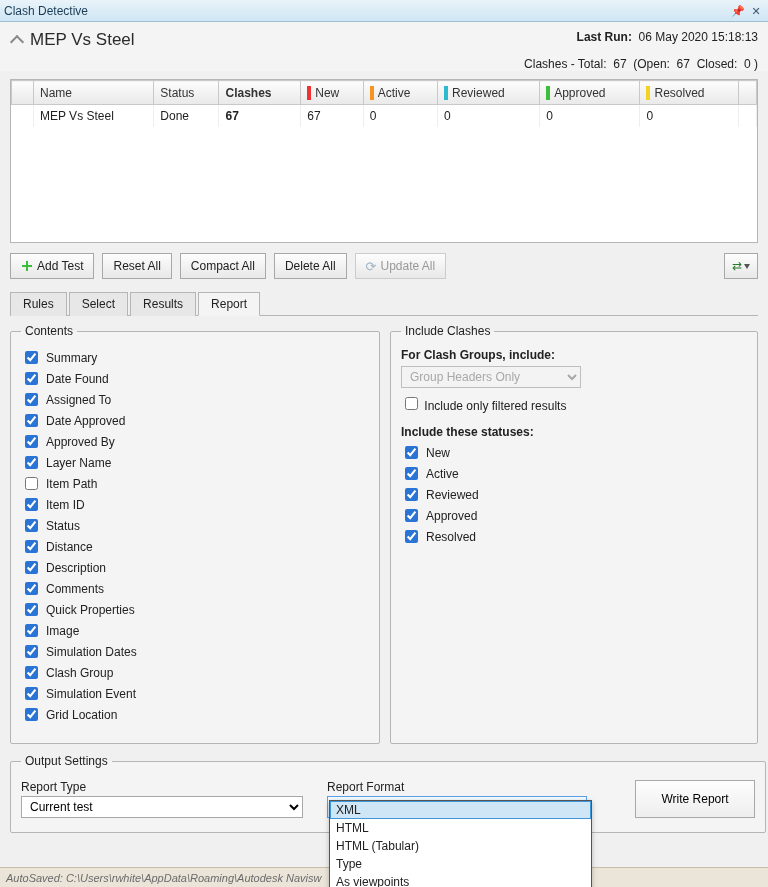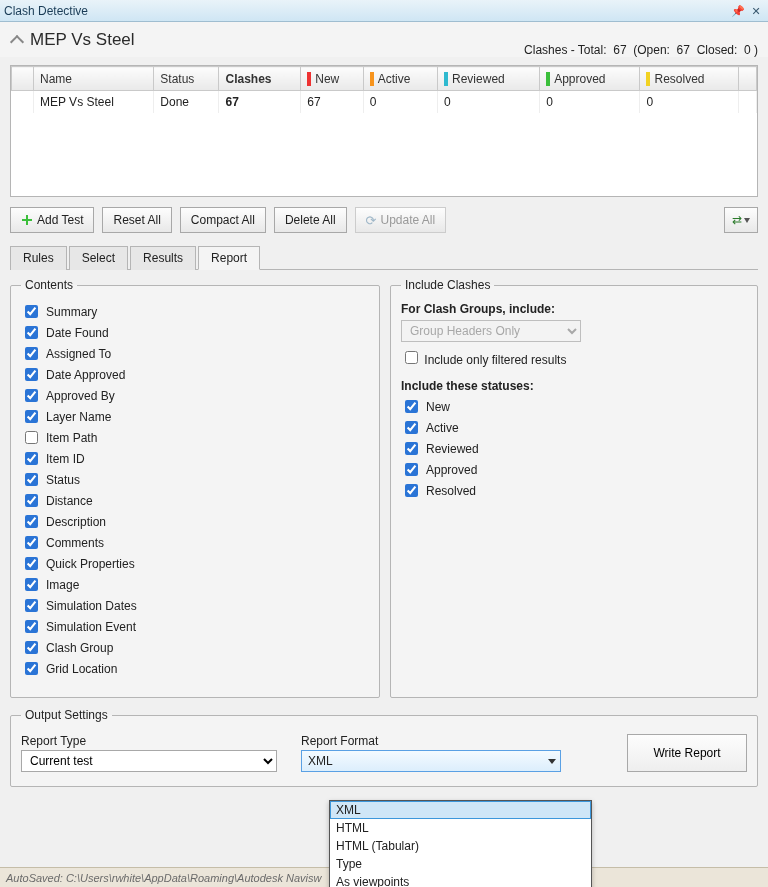--- a/index.html
+++ b/index.html
@@ -49,21 +49,21 @@
   .meta-right { text-align: right; font-size: 12px; color: #222; }
   .meta-right .clash-summary { margin-top: 13px; font-size: 12px; }
 
   .inner {
     padding: 8px 10px 0 10px;
   }
 
   .grid-wrap {
     border: 1px solid #b5b5b5;
     background: #fff;
-    height: 132px;
+    height: 164px;
     overflow: hidden;
   }
   table.tests {
     width: 100%;
     border-collapse: collapse;
     font-size: 12px;
   }
   table.tests th {
     background: linear-gradient(#fcfcfc, #e9e9e9);
     border: 1px solid #c9c9c9;
@@ -168,21 +168,21 @@
     font-size: 12px; padding: 1px 4px;
   }
   .combo.disabled { color:#888; background:#f3f3f3; }
 
   .output-row {
     display: flex; gap: 24px; align-items: flex-start;
     padding-top: 4px;
   }
   .output-col { display:flex; flex-direction: column; gap:2px; }
   .output-col label.lbl { font-size: 12px; }
-  .wide { width: 256px; }
+  .wide { width: 282px; }
   .write-btn {
     border: 1px solid #a8a8a8;
     background: linear-gradient(#fdfdfd, #eee);
     height: 38px; width: 120px;
     font-size: 12px;
     cursor: pointer;
   }
 
   
   .open-dd {
@@ -236,20 +236,24 @@
     <span class="win-btn">✕</span>
   </div>
 </div>
 
 <div class="header-row">
   <div class="test-title-row">
     <div class="caret-up"></div>
     <div class="test-title">MEP Vs Steel</div>
   </div>
   <div class="meta-right">
+    <div>
+      <b>Last Run:</b>
+      &nbsp;<span>06 May 2020 15:18:13</span>
+    </div>
     <div class="clash-summary">
       <span>Clashes - Total:</span>
       &nbsp;<span>67</span>
       &nbsp;<span>(Open:</span>
       &nbsp;<span>67</span>
       &nbsp;<span>Closed:</span>
       &nbsp;<span>0 )</span>
     </div>
   </div>
 </div>
@@ -374,25 +378,25 @@
           <label>
             <input type="checkbox" checked="" style="">
             <span>Image</span>
           </label>
           <label>
             <input type="checkbox" checked="" style="">
             <span>Simulation Dates</span>
           </label>
           <label>
             <input type="checkbox" checked="" style="">
+            <span>Clash Group</span>
+          </label>
+          <label>
+            <input type="checkbox" checked="" style="">
             <span>Simulation Event</span>
-          </label>
-          <label>
-            <input type="checkbox" checked="" style="">
-            <span>Clash Group</span>
           </label>
           <label>
             <input type="checkbox" checked="" style="">
             <span>Grid Location</span>
           </label>
         </div>
     </fieldset>
 
     <fieldset class="panel col-right" style="height:420px;">
       <legend>Include Clashes</legend>

